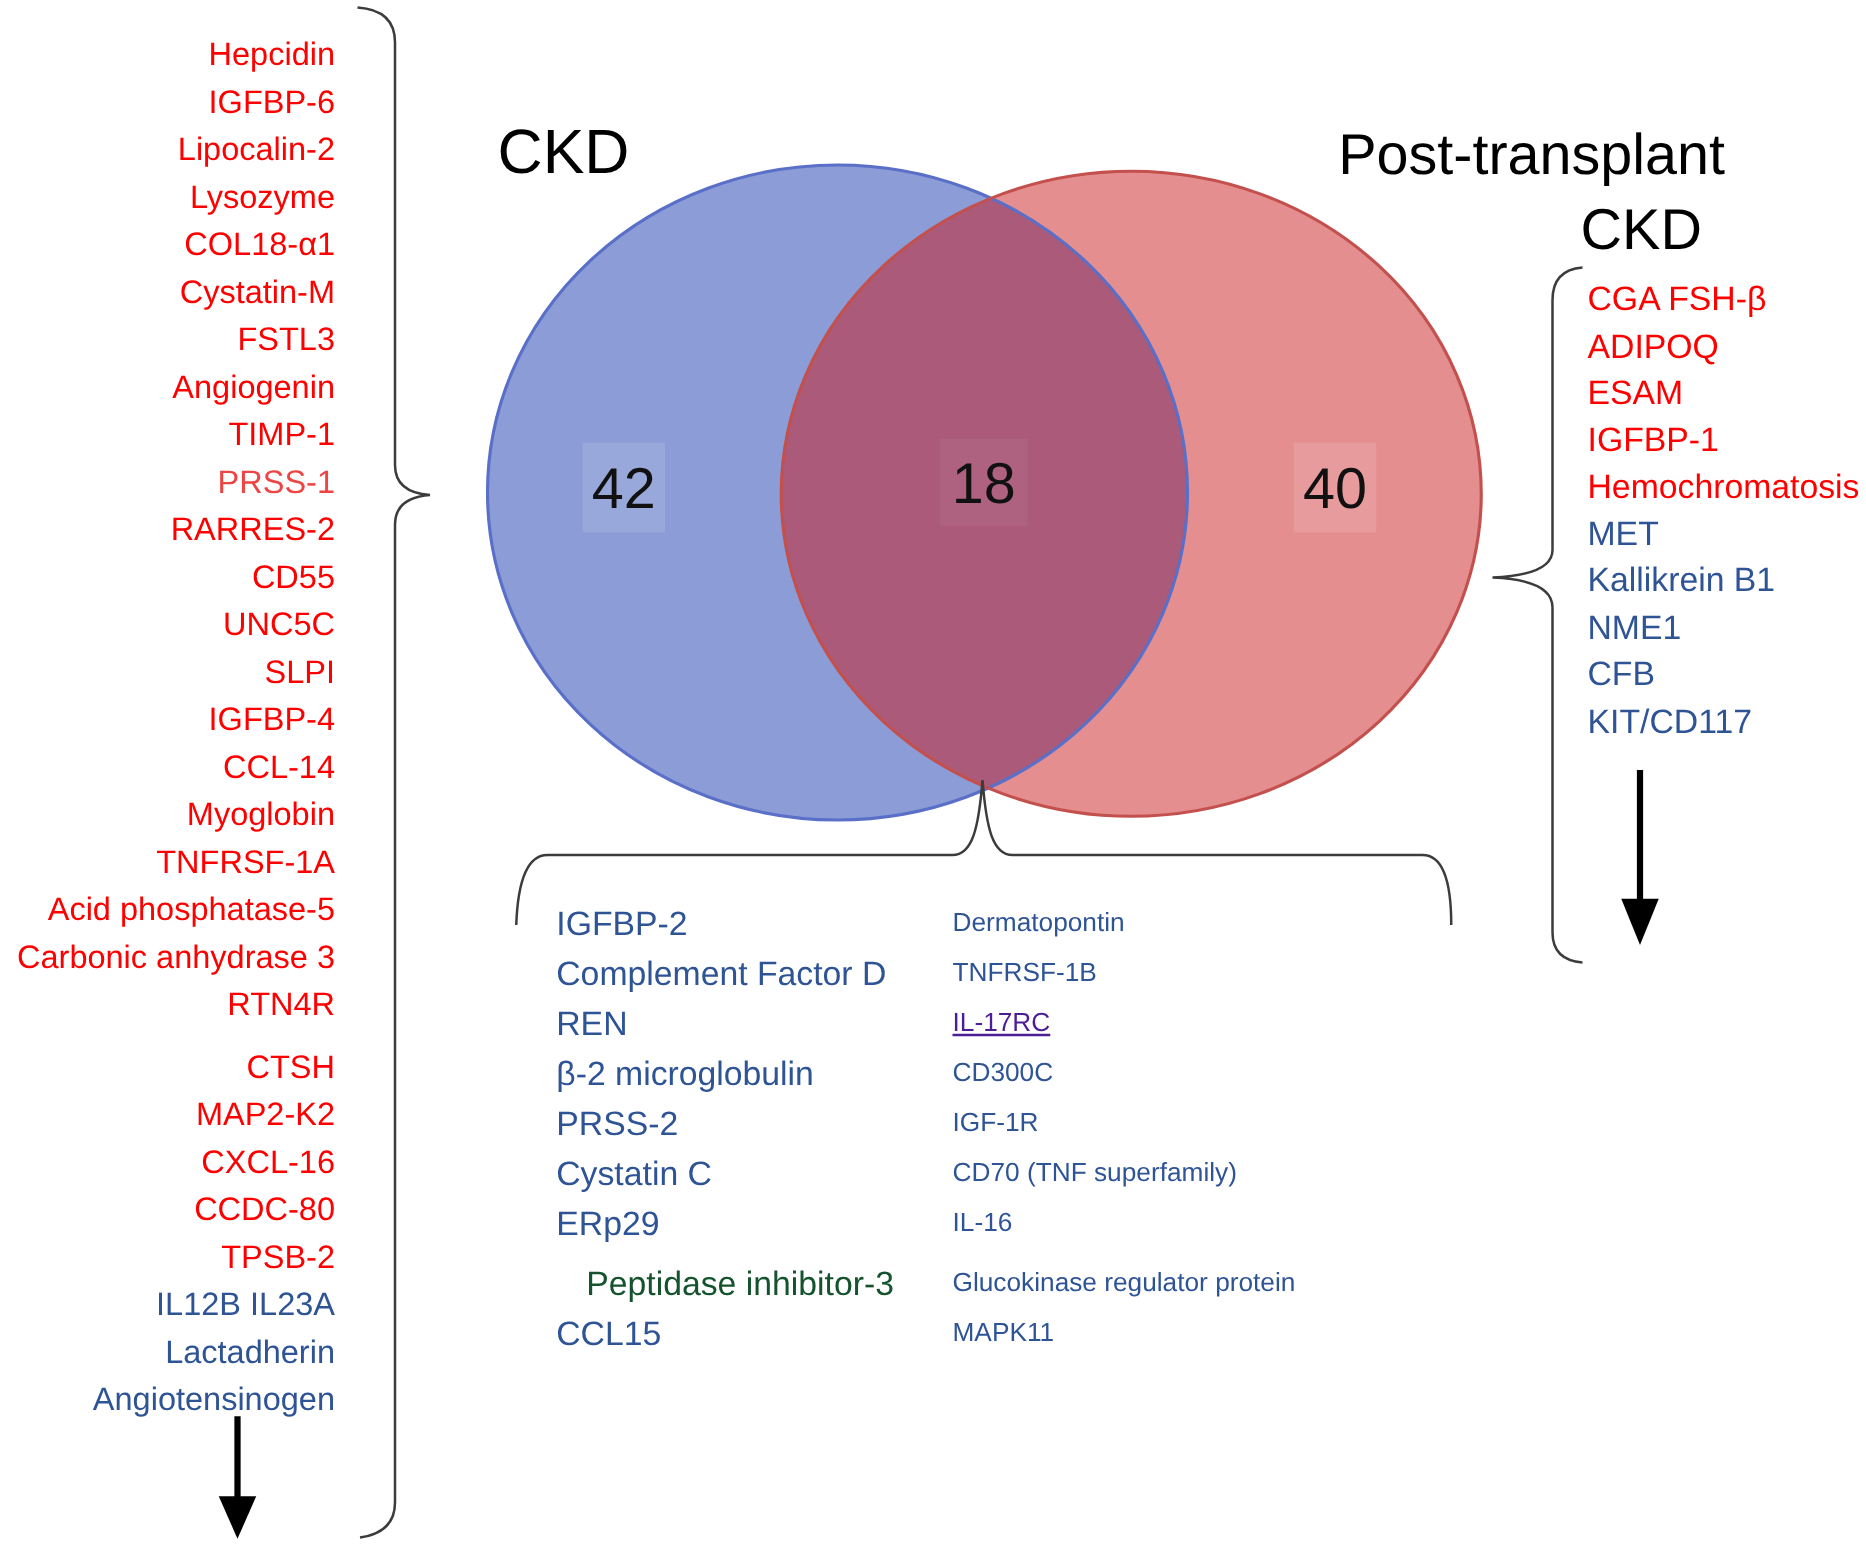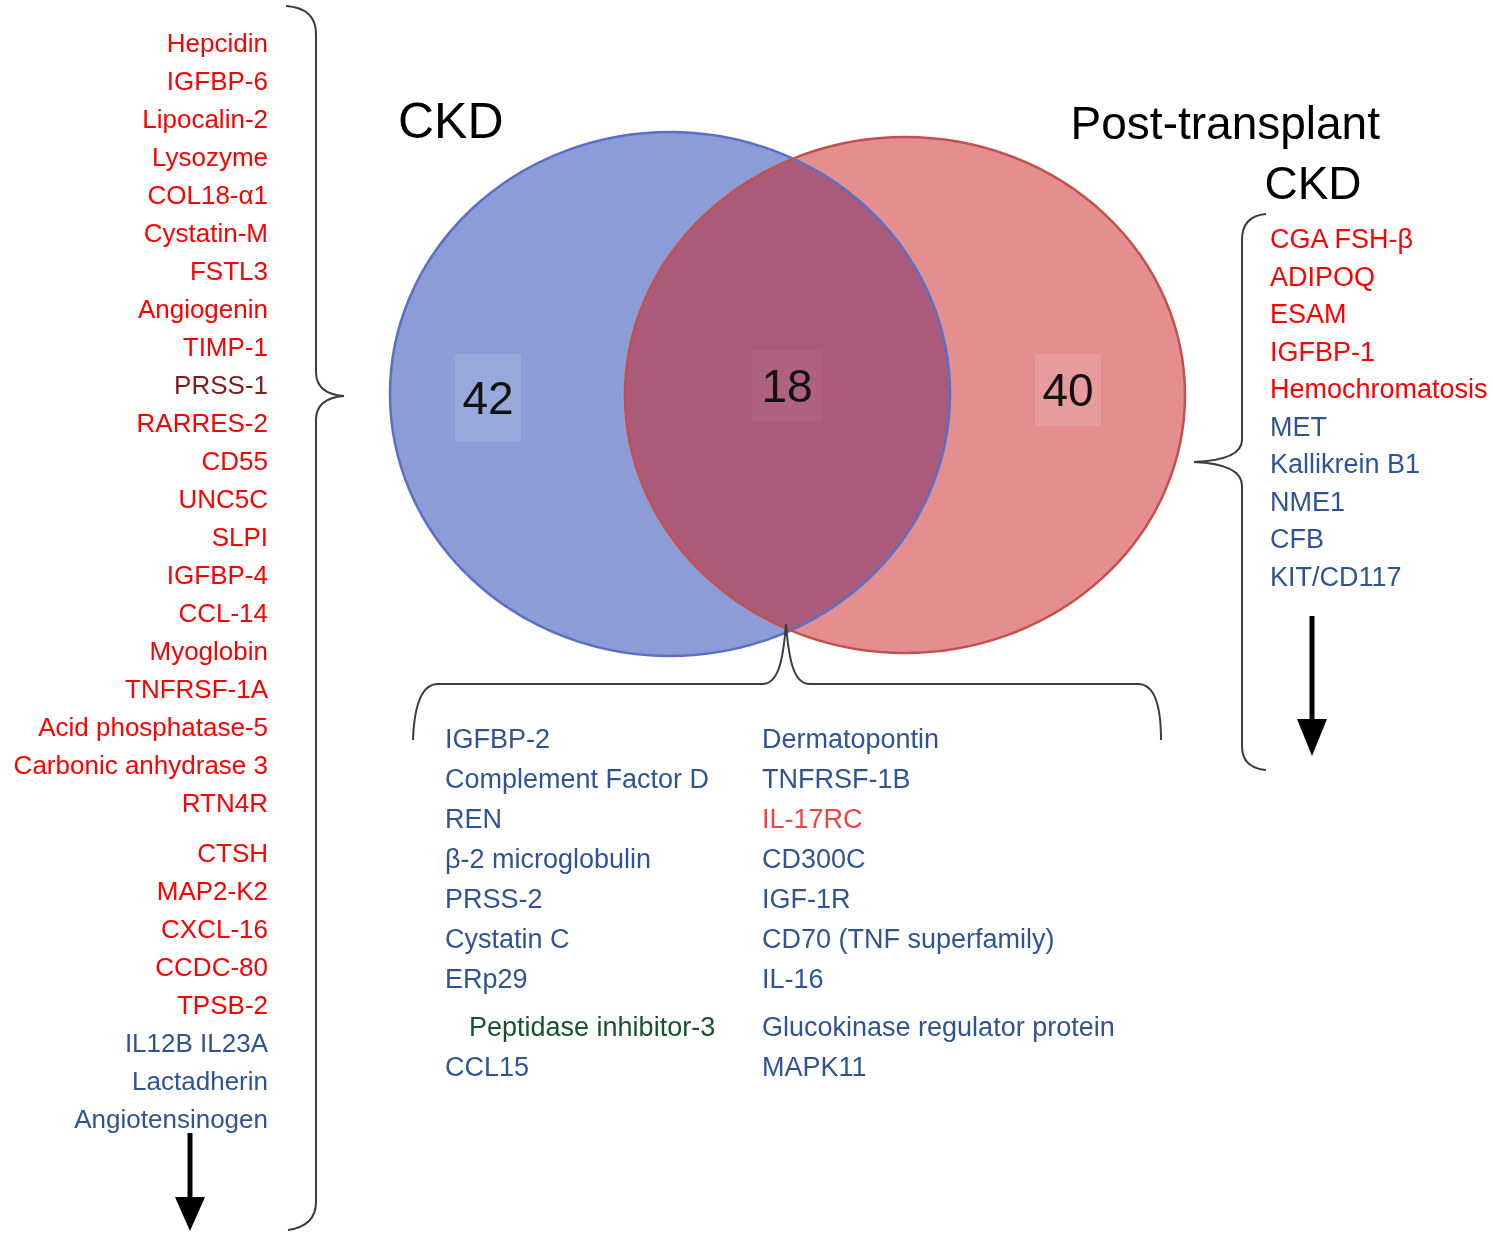--- a/index.html
+++ b/index.html
@@ -9,30 +9,30 @@
   svg.layer{position:absolute;left:0;top:0;width:1493px;height:1235px;}
 
   .list{position:absolute;}
   .li{white-space:nowrap;}
   .li.gap{margin-top:8px;}
 
   .left-list{left:0;top:24px;width:268px;text-align:right;
              font-size:26px;line-height:38px;}
   .right-list{left:1270px;top:221px;font-size:27px;line-height:37.5px;}
   .overlap-col1{left:445px;top:719px;font-size:27px;line-height:40px;}
-  .overlap-col2{left:762px;top:719px;font-size:27px;line-height:40px;}
+  .overlap-col2{left:762px;top:719px;font-size:21px;line-height:40px;}
 
   .title{position:absolute;color:#000;}
   .title-left{left:398px;top:92px;font-size:50px;}
   .title-right-1{left:1040px;top:96px;width:340px;text-align:right;font-size:46px;}
   .title-right-2{left:1240px;top:156px;width:146px;text-align:center;font-size:46px;}
 
   .count{position:absolute;display:flex;align-items:center;justify-content:center;
          font-size:46px;color:#111;}
-  .count-left{left:455px;top:354px;width:66px;height:88px;
+  .count-left{left:466px;top:354px;width:66px;height:72px;
               background:rgba(255,255,255,0.12);text-align:center;}
   .count-overlap{left:752px;top:351px;width:70px;height:70px;
               background:rgba(255,255,255,0.05);}
   .count-right{left:1035px;top:354px;width:66px;height:72px;
               background:rgba(255,255,255,0.12);}
 </style>
 </head>
 <body>
 
 <div class="stage">
@@ -75,21 +75,21 @@
   <div class="list left-list">
       <div class="li" style="color: rgb(255, 0, 0);">Hepcidin</div>
       <div class="li" style="color: rgb(255, 0, 0);">IGFBP-6</div>
       <div class="li" style="color: rgb(255, 0, 0);">Lipocalin-2</div>
       <div class="li" style="color: rgb(255, 0, 0);">Lysozyme</div>
       <div class="li" style="color: rgb(255, 0, 0);">COL18-α1</div>
       <div class="li" style="color: rgb(255, 0, 0);">Cystatin-M</div>
       <div class="li" style="color: rgb(255, 0, 0);">FSTL3</div>
       <div class="li" style="color: rgb(255, 0, 0);">Angiogenin</div>
       <div class="li" style="color: rgb(255, 0, 0);">TIMP-1</div>
-      <div class="li" style="color: #7f1d1d;">PRSS-1</div>
+      <div class="li" style="color: #ef4444;">PRSS-1</div>
       <div class="li" style="color: rgb(255, 0, 0);">RARRES-2</div>
       <div class="li" style="color: rgb(255, 0, 0);">CD55</div>
       <div class="li" style="color: rgb(255, 0, 0);">UNC5C</div>
       <div class="li" style="color: rgb(255, 0, 0);">SLPI</div>
       <div class="li" style="color: rgb(255, 0, 0);">IGFBP-4</div>
       <div class="li" style="color: rgb(255, 0, 0);">CCL-14</div>
       <div class="li" style="color: rgb(255, 0, 0);">Myoglobin</div>
       <div class="li" style="color: rgb(255, 0, 0);">TNFRSF-1A</div>
       <div class="li" style="color: rgb(255, 0, 0);">Acid phosphatase-5</div>
       <div class="li" style="color: rgb(255, 0, 0);">Carbonic anhydrase 3</div>
@@ -122,21 +122,21 @@
       <div class="li" style="color: rgb(46, 84, 150);">β-2 microglobulin</div>
       <div class="li" style="color: rgb(46, 84, 150);">PRSS-2</div>
       <div class="li" style="color: rgb(46, 84, 150);">Cystatin C</div>
       <div class="li" style="color: rgb(46, 84, 150);">ERp29</div>
       <div class="li gap" style="color: #14532d; margin-left: 24px;">Peptidase inhibitor-3</div>
       <div class="li" style="color: rgb(46, 84, 150);">CCL15</div>
     </div>
   <div class="list overlap-col2">
       <div class="li" style="color: rgb(46, 84, 150);">Dermatopontin</div>
       <div class="li" style="color: rgb(46, 84, 150);">TNFRSF-1B</div>
-      <div class="li" style="color: #ef4444;">IL-17RC</div>
+      <div class="li" style="color: #4c1d95; text-decoration: underline;">IL-17RC</div>
       <div class="li" style="color: rgb(46, 84, 150);">CD300C</div>
       <div class="li" style="color: rgb(46, 84, 150);">IGF-1R</div>
       <div class="li" style="color: rgb(46, 84, 150);">CD70 (TNF superfamily)</div>
       <div class="li" style="color: rgb(46, 84, 150);">IL-16</div>
       <div class="li gap" style="color: rgb(46, 84, 150);">Glucokinase regulator protein</div>
       <div class="li" style="color: rgb(46, 84, 150);">MAPK11</div>
     </div>
 
 </div>
 

